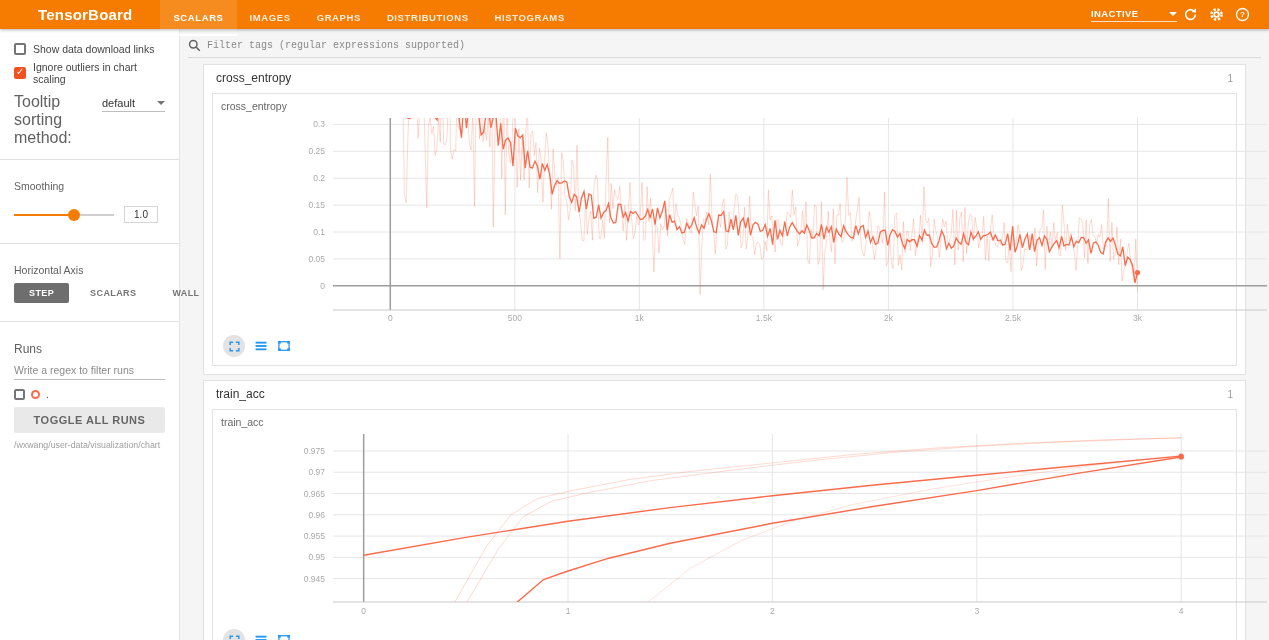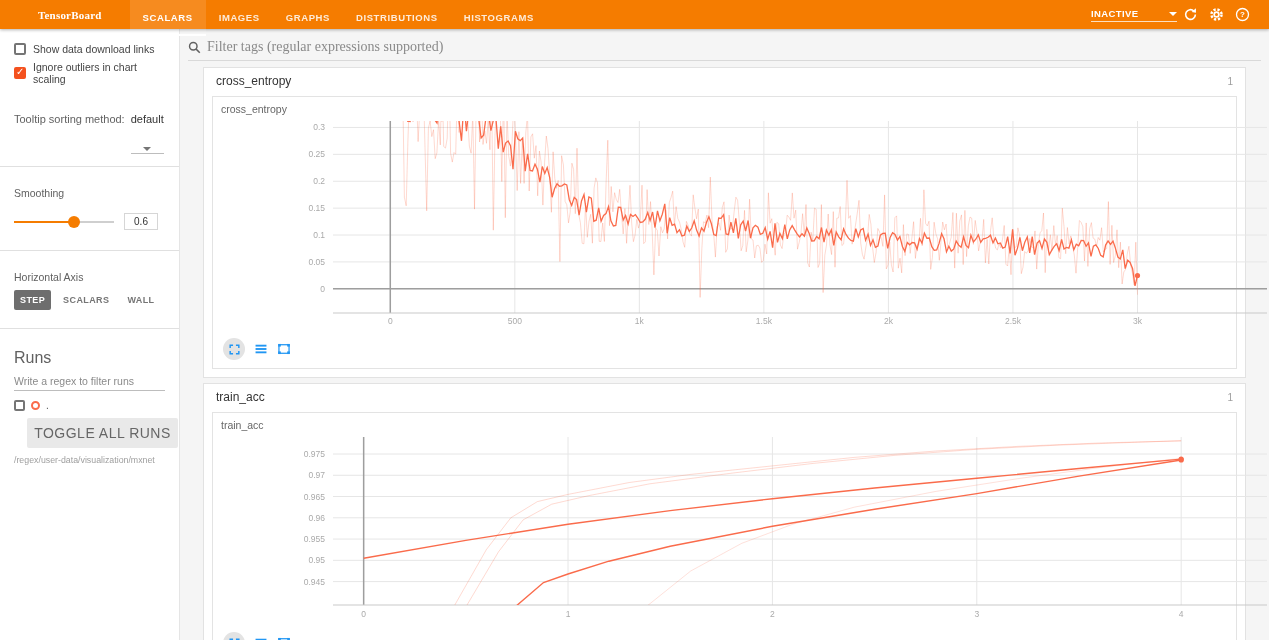--- a/index.html
+++ b/index.html
@@ -3,21 +3,21 @@
 <meta charset="utf-8">
 <style>
   * { box-sizing: border-box; margin: 0; padding: 0; }
   html,body { width:1269px; height:640px; overflow:hidden;
     font-family:"Liberation Sans", sans-serif; background:#f5f5f5; }
 
   
   .navbar { position:absolute; top:0; left:0; width:1269px; height:29px;
     background:#f57c00; display:flex; align-items:center;
     box-shadow:0 1px 3px rgba(0,0,0,.3); z-index:10; }
-  .logo { color:#fff; font-size:11px; font-weight:bold; margin-left:38px; letter-spacing:.2px;font-family:Liberation Serif, serif; }
+  .logo { color:#fff; font-size:15px; font-weight:bold; margin-left:38px; letter-spacing:.2px; }
   .tabs { display:flex; height:29px; margin-left:28px; }
   .tab { color:rgba(255,255,255,.85); font-size:9.5px; font-weight:bold;
     letter-spacing:.6px; padding:17px 13px; display:flex; align-items:center;
     height:29px; cursor:pointer; border-bottom:2px solid transparent; }
   .tab.active { color:#fff; border-bottom:2px solid #fff; background:rgba(255,255,255,.12); }
   .nav-right { margin-left:auto; display:flex; align-items:flex-end; margin-right:14px; }
   .status-select { display:flex; align-items:center; border-bottom:1px solid rgba(255,255,255,.75);
     padding-bottom:2px; width:86px; justify-content:space-between; cursor:pointer; }
   .status-label { color:#fff; font-size:9.5px; font-weight:bold; letter-spacing:.4px; }
   .caret-down { width:0; height:0; border-left:4px solid transparent;
@@ -31,56 +31,56 @@
   .sb-section { padding:8px 14px; }
   .divider { border-top:1px solid #e0e0e0; margin:4px 0; }
   .cb-row { display:flex; align-items:center; gap:7px; margin:6px 0; cursor:pointer; }
   .cb-box { width:12px; height:12px; border:2px solid #757575; border-radius:2px;
     flex:0 0 auto; position:relative; background:#fff; }
   .cb-row.checked .cb-box { background:#f4511e; border-color:#f4511e; }
   .cb-row.checked .cb-box:after { content:"✓"; color:#fff; font-size:10px;
     position:absolute; left:0px; top:-3px; }
   .cb-label { font-size:10.5px; color:#444; }
   .tt-row { display:flex; align-items:baseline; gap:6px; margin-top:8px; }
-  .tt-label { font-size:11px; color:#616161;margin-top:20px; }
+  .tt-label { font-size:16px; color:#616161; }
   .tt-select { display:flex; align-items:center; gap:22px; border-bottom:1px solid #bdbdbd;
-    padding-bottom:2px; cursor:pointer;flex-direction:column; }
+    padding-bottom:2px; cursor:pointer; }
   .tt-value { font-size:11px; color:#333; }
   .tt-select .caret-down { border-top-color:#757575; }
   .sb-heading { font-size:10.5px; color:#616161; margin:8px 0 4px; }
   .slider-row { display:flex; align-items:center; gap:10px; margin:14px 0 8px; }
   .slider-track { position:relative; width:100px; height:2px; background:#cfcfcf; }
   .slider-fill { position:absolute; left:0; top:0; height:2px; background:#f57c00; }
   .slider-handle { position:absolute; top:-5px; width:12px; height:12px; border-radius:50%;
     background:#f57c00; margin-left:-6px; cursor:pointer; }
   .slider-value { width:34px; height:17px; border:1px solid #d6d6d6; font-size:10px;
     color:#333; display:flex; align-items:center; justify-content:center; }
   .axis-btns { display:flex; align-items:center; gap:6px; margin:7px 0 6px; }
   .axis-btn { font-size:9px; font-weight:bold; letter-spacing:.4px; color:#757575;
-    padding:5px 6px; border-radius:2px; cursor:pointer; background:transparent; border:none;
+    padding:5px 15px; border-radius:2px; cursor:pointer; background:transparent; border:none;
     font-family:"Liberation Sans",sans-serif; }
   .axis-btn.active { background:#6e6e6e; color:#fff; }
   .regex-input { width:100%; border:none; outline:none; border-bottom:1px solid #bdbdbd;
     font-size:10.5px; padding:3px 0; color:#333; background:transparent;
     font-family:"Liberation Sans",sans-serif; }
   .regex-input::placeholder { color:#8a8a8a; }
   .run-row { display:flex; align-items:center; gap:6px; margin:9px 0 7px; cursor:pointer; }
   .run-swatch { width:9px; height:9px; border-radius:50%; border:2px solid #fa6b4b; }
   .run-name { font-size:10px; color:#555; }
-  .toggle-btn { width:100%; background:#e9e9e9; border:none; padding:7px 0; font-size:14px;
-    font-weight:normal; letter-spacing:.5px; color:#666; cursor:pointer; border-radius:2px;
-    font-family:"Liberation Sans",sans-serif;margin-left:13px; }
+  .toggle-btn { width:100%; background:#e9e9e9; border:none; padding:7px 0; font-size:11px;
+    font-weight:bold; letter-spacing:.5px; color:#666; cursor:pointer; border-radius:2px;
+    font-family:"Liberation Sans",sans-serif; }
   .runs-path { font-size:8.8px; color:#9e9e9e; margin-top:7px; word-break:break-all; }
 
   
   .main { position:absolute; top:29px; left:180px; width:1089px; height:611px; }
   .filter-row { display:flex; align-items:center; gap:6px; margin:8px 8px 6px;
     border-bottom:1px solid #d9d9d9; padding:2px 0 5px; }
-  .filter-input { flex:1; border:none; outline:none; background:transparent; font-size:14px;
-    color:#333; font-family:Liberation Serif, serif; }
+  .filter-input { flex:1; border:none; outline:none; background:transparent; font-size:10px;
+    color:#333; font-family:Liberation Mono, monospace; }
   .filter-input::placeholder { color:#8a8a8a; }
   .panel { background:#fff; border:1px solid #e2e2e2; margin:0 23px 5px; }
   .panel-header { display:flex; justify-content:space-between; align-items:center;
     padding:6px 12px; cursor:pointer; }
   .panel-title { font-size:12px; color:#333; }
   .panel-count { font-size:10px; color:#9e9e9e; }
   .chart-card { margin:2px 8px 8px; border:1px solid #e3e3e3; padding:6px 2px 2px 8px; }
   .chart-title { font-size:10.5px; color:#666; margin-bottom:2px; }
   .card-footer { display:flex; align-items:center; gap:9px; padding:5px 0 6px 2px; }
   .icon-btn { display:flex; align-items:center; justify-content:center; cursor:pointer;
@@ -145,43 +145,43 @@
     </div>
   </div>
   <div class="divider"></div>
   <div class="sb-section">
     <div class="sb-heading">Smoothing</div>
     <div class="slider-row">
       <div class="slider-track">
         <div class="slider-fill" id="slider-fill" style="width: 60%;"></div>
         <div class="slider-handle" id="slider-handle" style="left: 60%;"></div>
       </div>
-      <div class="slider-value">0.6</div>
+      <div class="slider-value">1.0</div>
     </div>
   </div>
   <div class="divider"></div>
   <div class="sb-section">
     <div class="sb-heading">Horizontal Axis</div>
     <div class="axis-btns">
       <button class="axis-btn active">STEP</button>
       <button class="axis-btn">SCALARS</button>
       <button class="axis-btn">WALL</button>
     </div>
   </div>
   <div class="divider"></div>
   <div class="sb-section">
-    <div class="sb-heading" style="font-size:16px;">Runs</div>
+    <div class="sb-heading" style="font-size:12px;">Runs</div>
     <input class="regex-input" placeholder="Write a regex to filter runs" style="">
     <div class="run-row checked">
       <span class="cb-box" style="width:11px;height:11px;"></span>
       <span class="run-swatch"></span>
       <span class="run-name">.</span>
     </div>
     <button class="toggle-btn">TOGGLE ALL RUNS</button>
-    <div class="runs-path">/regex/user-data/visualization/mxnet</div>
+    <div class="runs-path">/wxwang/user-data/visualization/chart</div>
   </div>
 </div>
 
 <div class="main">
   <div class="filter-row">
     <span style="display:flex;">
       <svg width="13" height="13" viewBox="0 0 16 16">
           <circle cx="6.5" cy="6.5" r="4.6" fill="none" stroke="#616161" stroke-width="1.8"></circle>
           <line x1="10" y1="10" x2="14.5" y2="14.5" stroke="#616161" stroke-width="1.8"></line>
         </svg>

